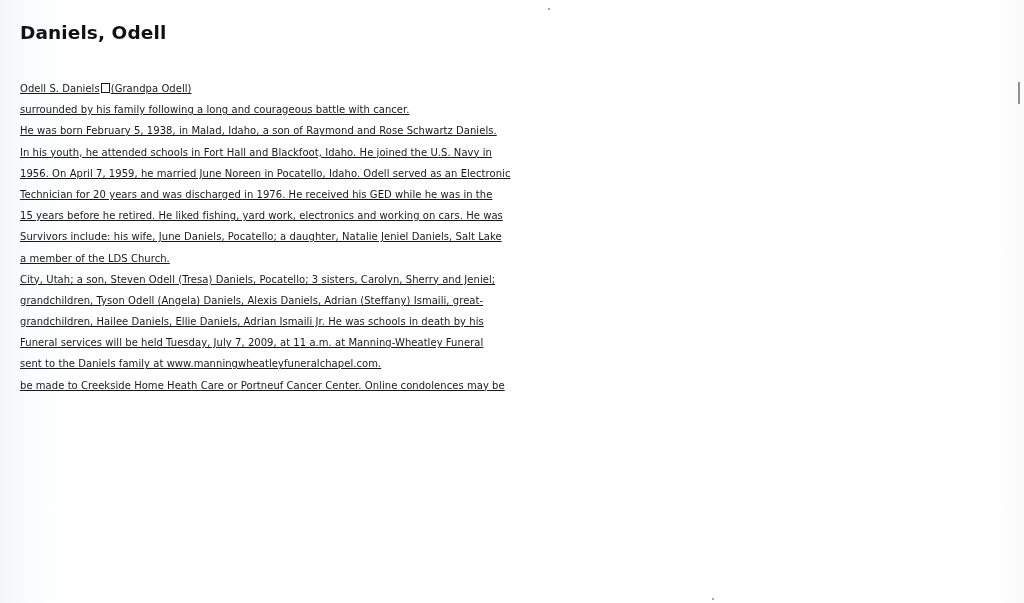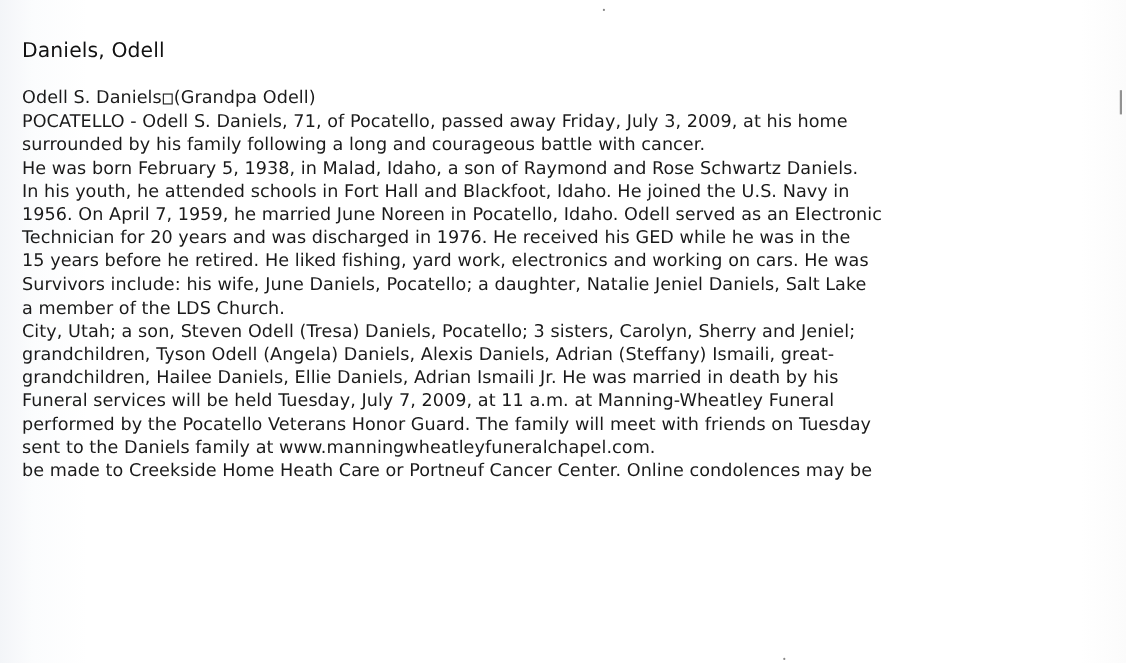--- a/index.html
+++ b/index.html
@@ -19,39 +19,39 @@
       position: absolute;
       left: 0; top: 0;
       width: 1024px; height: 603px;
       background: linear-gradient(90deg, #f3f5f8 0px, #fbfcfd 30px, #ffffff 80px, #ffffff 96%, #fbfbfb 100%);
     }
     .title {
       position: absolute;
       left: 20px;
       top: 22px;
       font-size: 18.5px;
-      font-weight: normal;
+      font-weight: bold;
       letter-spacing: 0.1px;
       color: #111;
       white-space: nowrap;
-      margin-top: 14px;
     }
     .body-text {
       position: absolute;
       left: 20px;
       top: 78px;
       width: 1000px;
     }
     .line {
-      font-size: 16px;
+      font-size: 10px;
       line-height: 21.2px;
       height: 21.2px;
       white-space: nowrap;
       color: #1a1a1a;
       letter-spacing: 0.05px;
+      text-decoration: underline;
     }
     .glyph-box {
       display: inline-block;
       width: 9px;
       height: 10px;
       border: 1.3px solid #1a1a1a;
       vertical-align: -1px;
       margin: 0 1px;
       box-sizing: border-box;
     }
@@ -73,34 +73,32 @@
   </style>
 </head>
 <body>
 
 <div class="page">
 
   <div class="title">Daniels, Odell</div>
 
   <div class="body-text">
     <div class="line"><span>Odell S. Daniels</span><span class="glyph-box"></span><span>(Grandpa Odell)</span></div>
-    <div class="line">POCATELLO - Odell S. Daniels, 71, of Pocatello, passed away Friday, July 3, 2009, at his home</div>
     <div class="line">surrounded by his family following a long and courageous battle with cancer.</div>
     <div class="line">He was born February 5, 1938, in Malad, Idaho, a son of Raymond and Rose Schwartz Daniels.</div>
     <div class="line">In his youth, he attended schools in Fort Hall and Blackfoot, Idaho. He joined the U.S. Navy in</div>
     <div class="line">1956. On April 7, 1959, he married June Noreen in Pocatello, Idaho. Odell served as an Electronic</div>
     <div class="line">Technician for 20 years and was discharged in 1976. He received his GED while he was in the</div>
     <div class="line">15 years before he retired. He liked fishing, yard work, electronics and working on cars.  He was</div>
     <div class="line">Survivors include: his wife, June Daniels, Pocatello; a daughter, Natalie Jeniel Daniels, Salt Lake</div>
     <div class="line">a member of the LDS Church.</div>
     <div class="line">City, Utah; a son, Steven Odell (Tresa) Daniels, Pocatello; 3 sisters, Carolyn, Sherry and Jeniel;</div>
     <div class="line">grandchildren, Tyson Odell (Angela) Daniels, Alexis Daniels, Adrian (Steffany) Ismaili, great-</div>
-    <div class="line">grandchildren, Hailee Daniels, Ellie Daniels, Adrian Ismaili Jr. He was married in death by his</div>
+    <div class="line">grandchildren, Hailee Daniels, Ellie Daniels, Adrian Ismaili Jr. He was schools in death by his</div>
     <div class="line">Funeral services will be held Tuesday, July 7, 2009, at 11 a.m. at Manning-Wheatley Funeral</div>
-    <div class="line">performed by the Pocatello Veterans Honor Guard. The family will meet with friends on Tuesday</div>
     <div class="line">sent to the Daniels family at www.manningwheatleyfuneralchapel.com.</div>
     <div class="line">be made to Creekside Home Heath Care or Portneuf Cancer Center. Online condolences may be</div>
   </div>
 
   <div class="edge-mark"></div>
   <div class="speck" style="left:548px; top:8px;"></div>
   <div class="speck" style="left:712px; top:598px;"></div>
 </div>
 
 </body></html>

